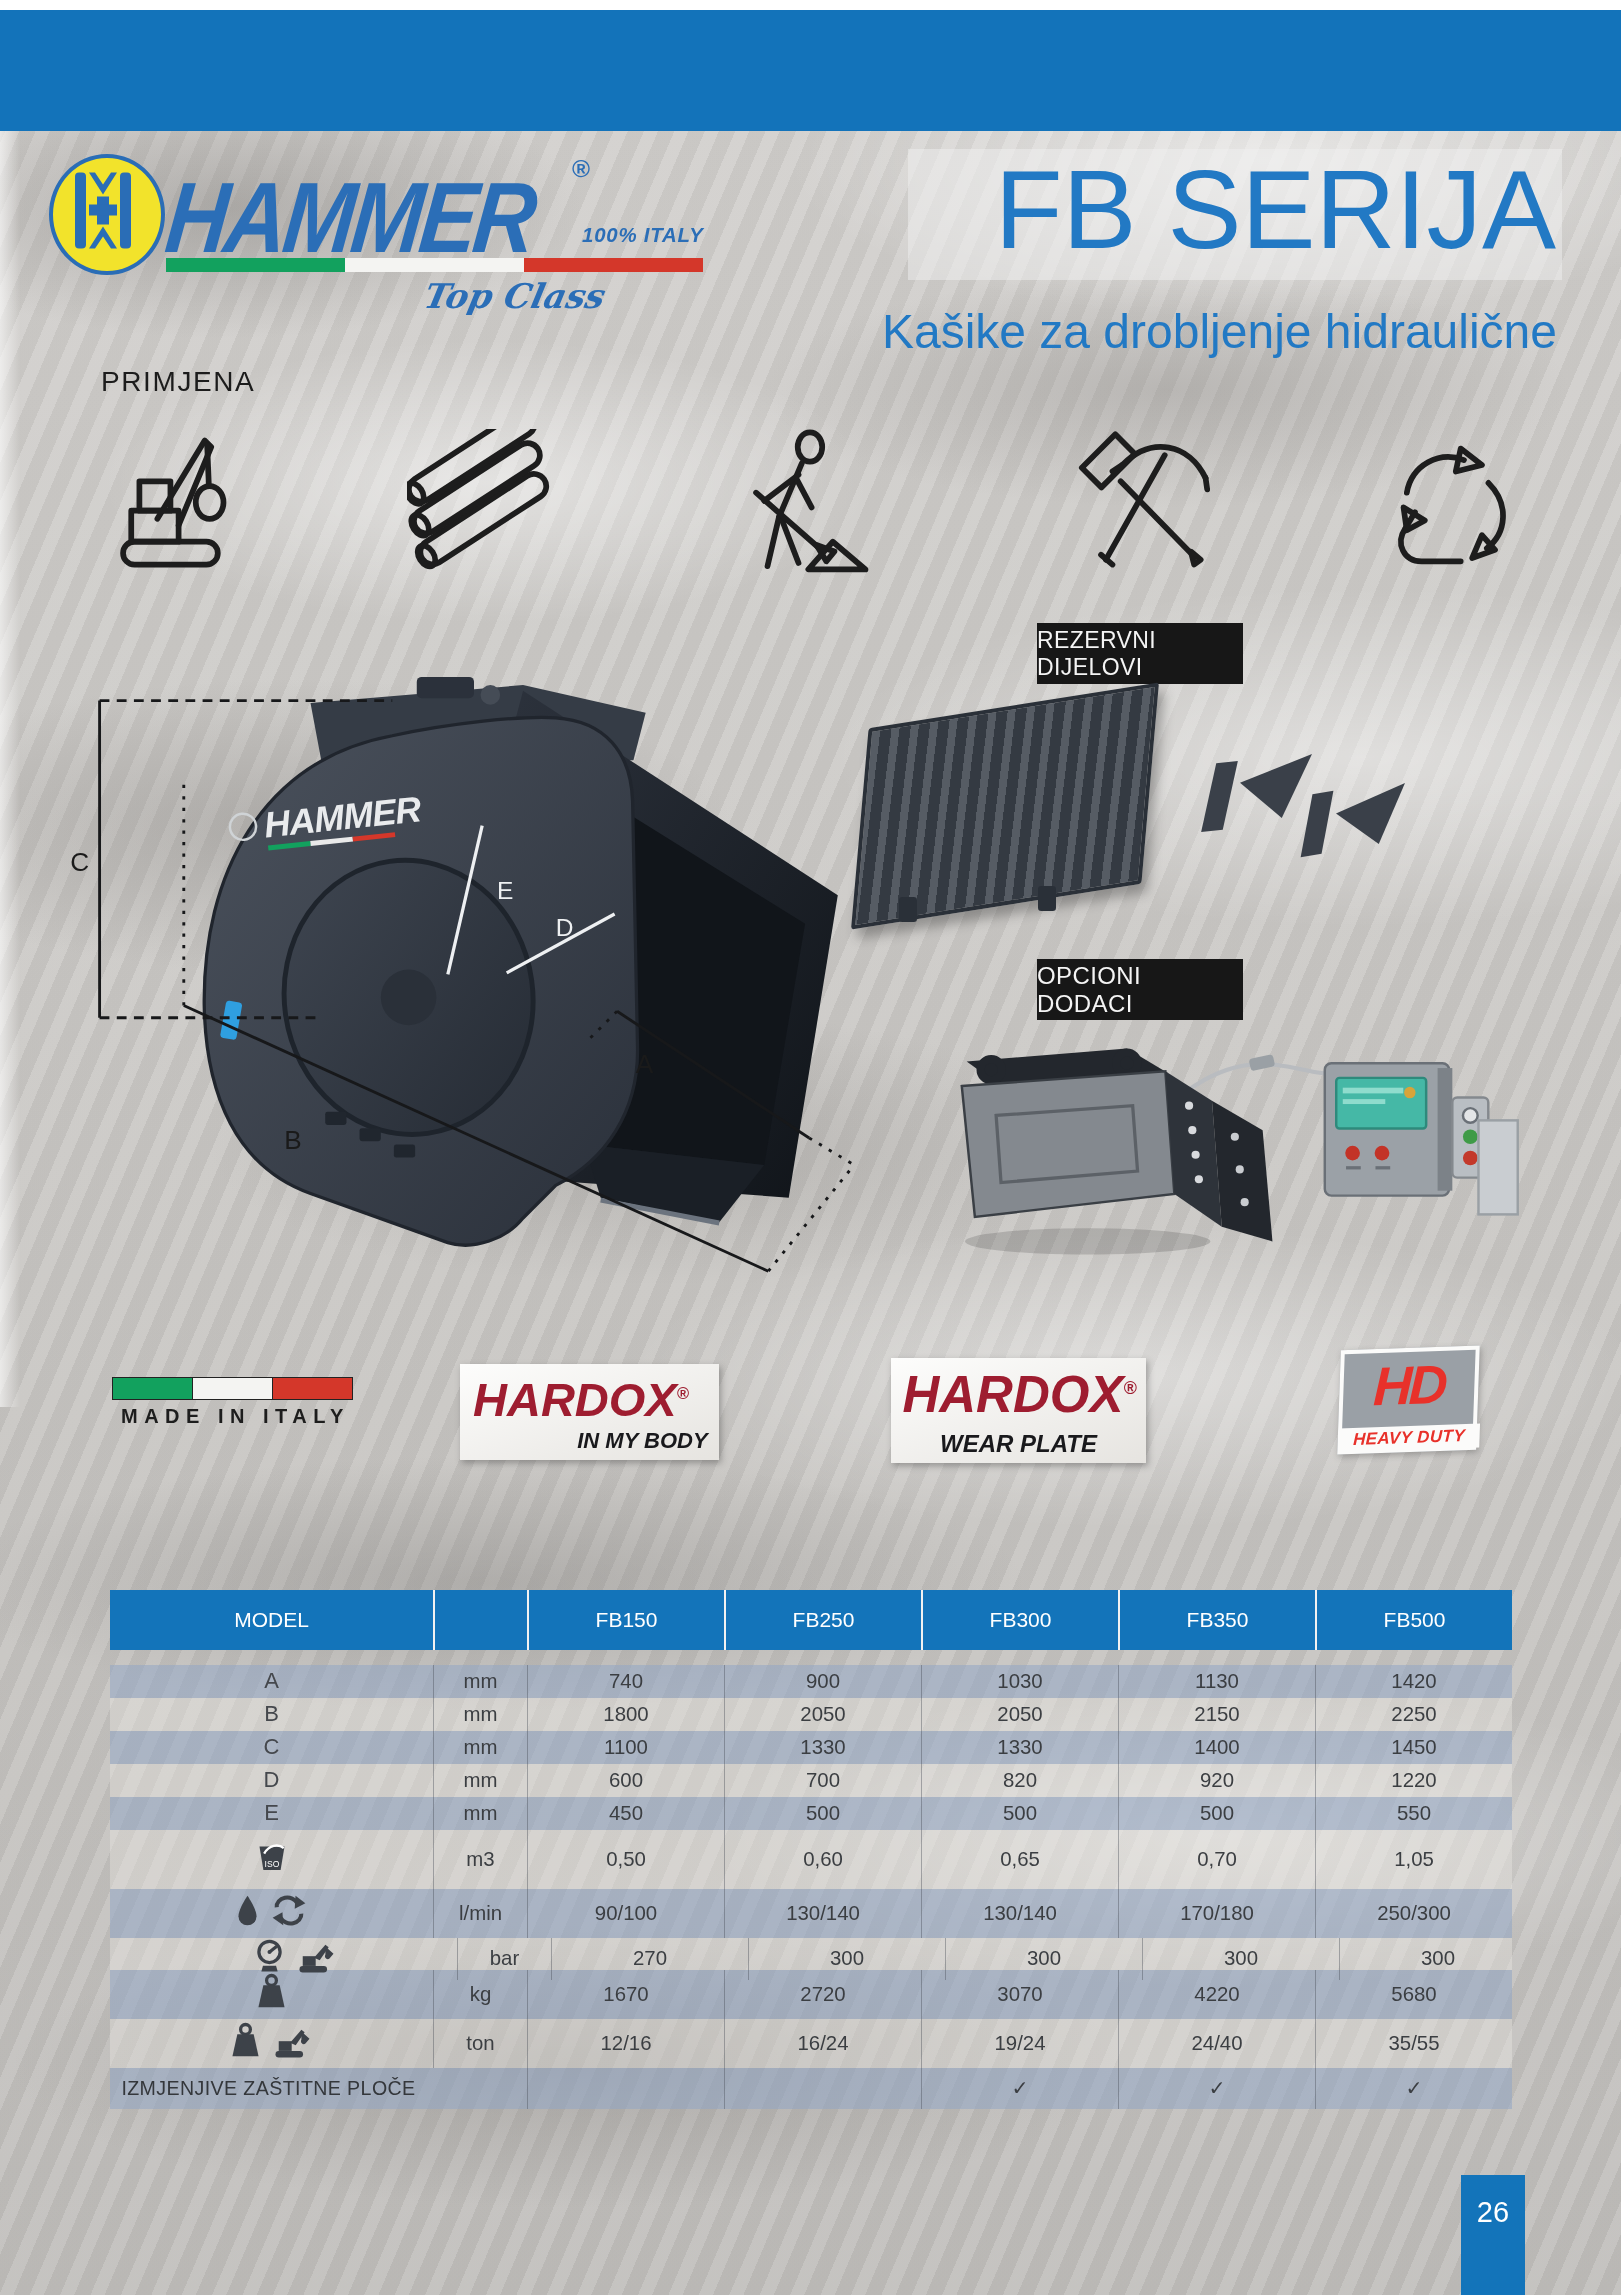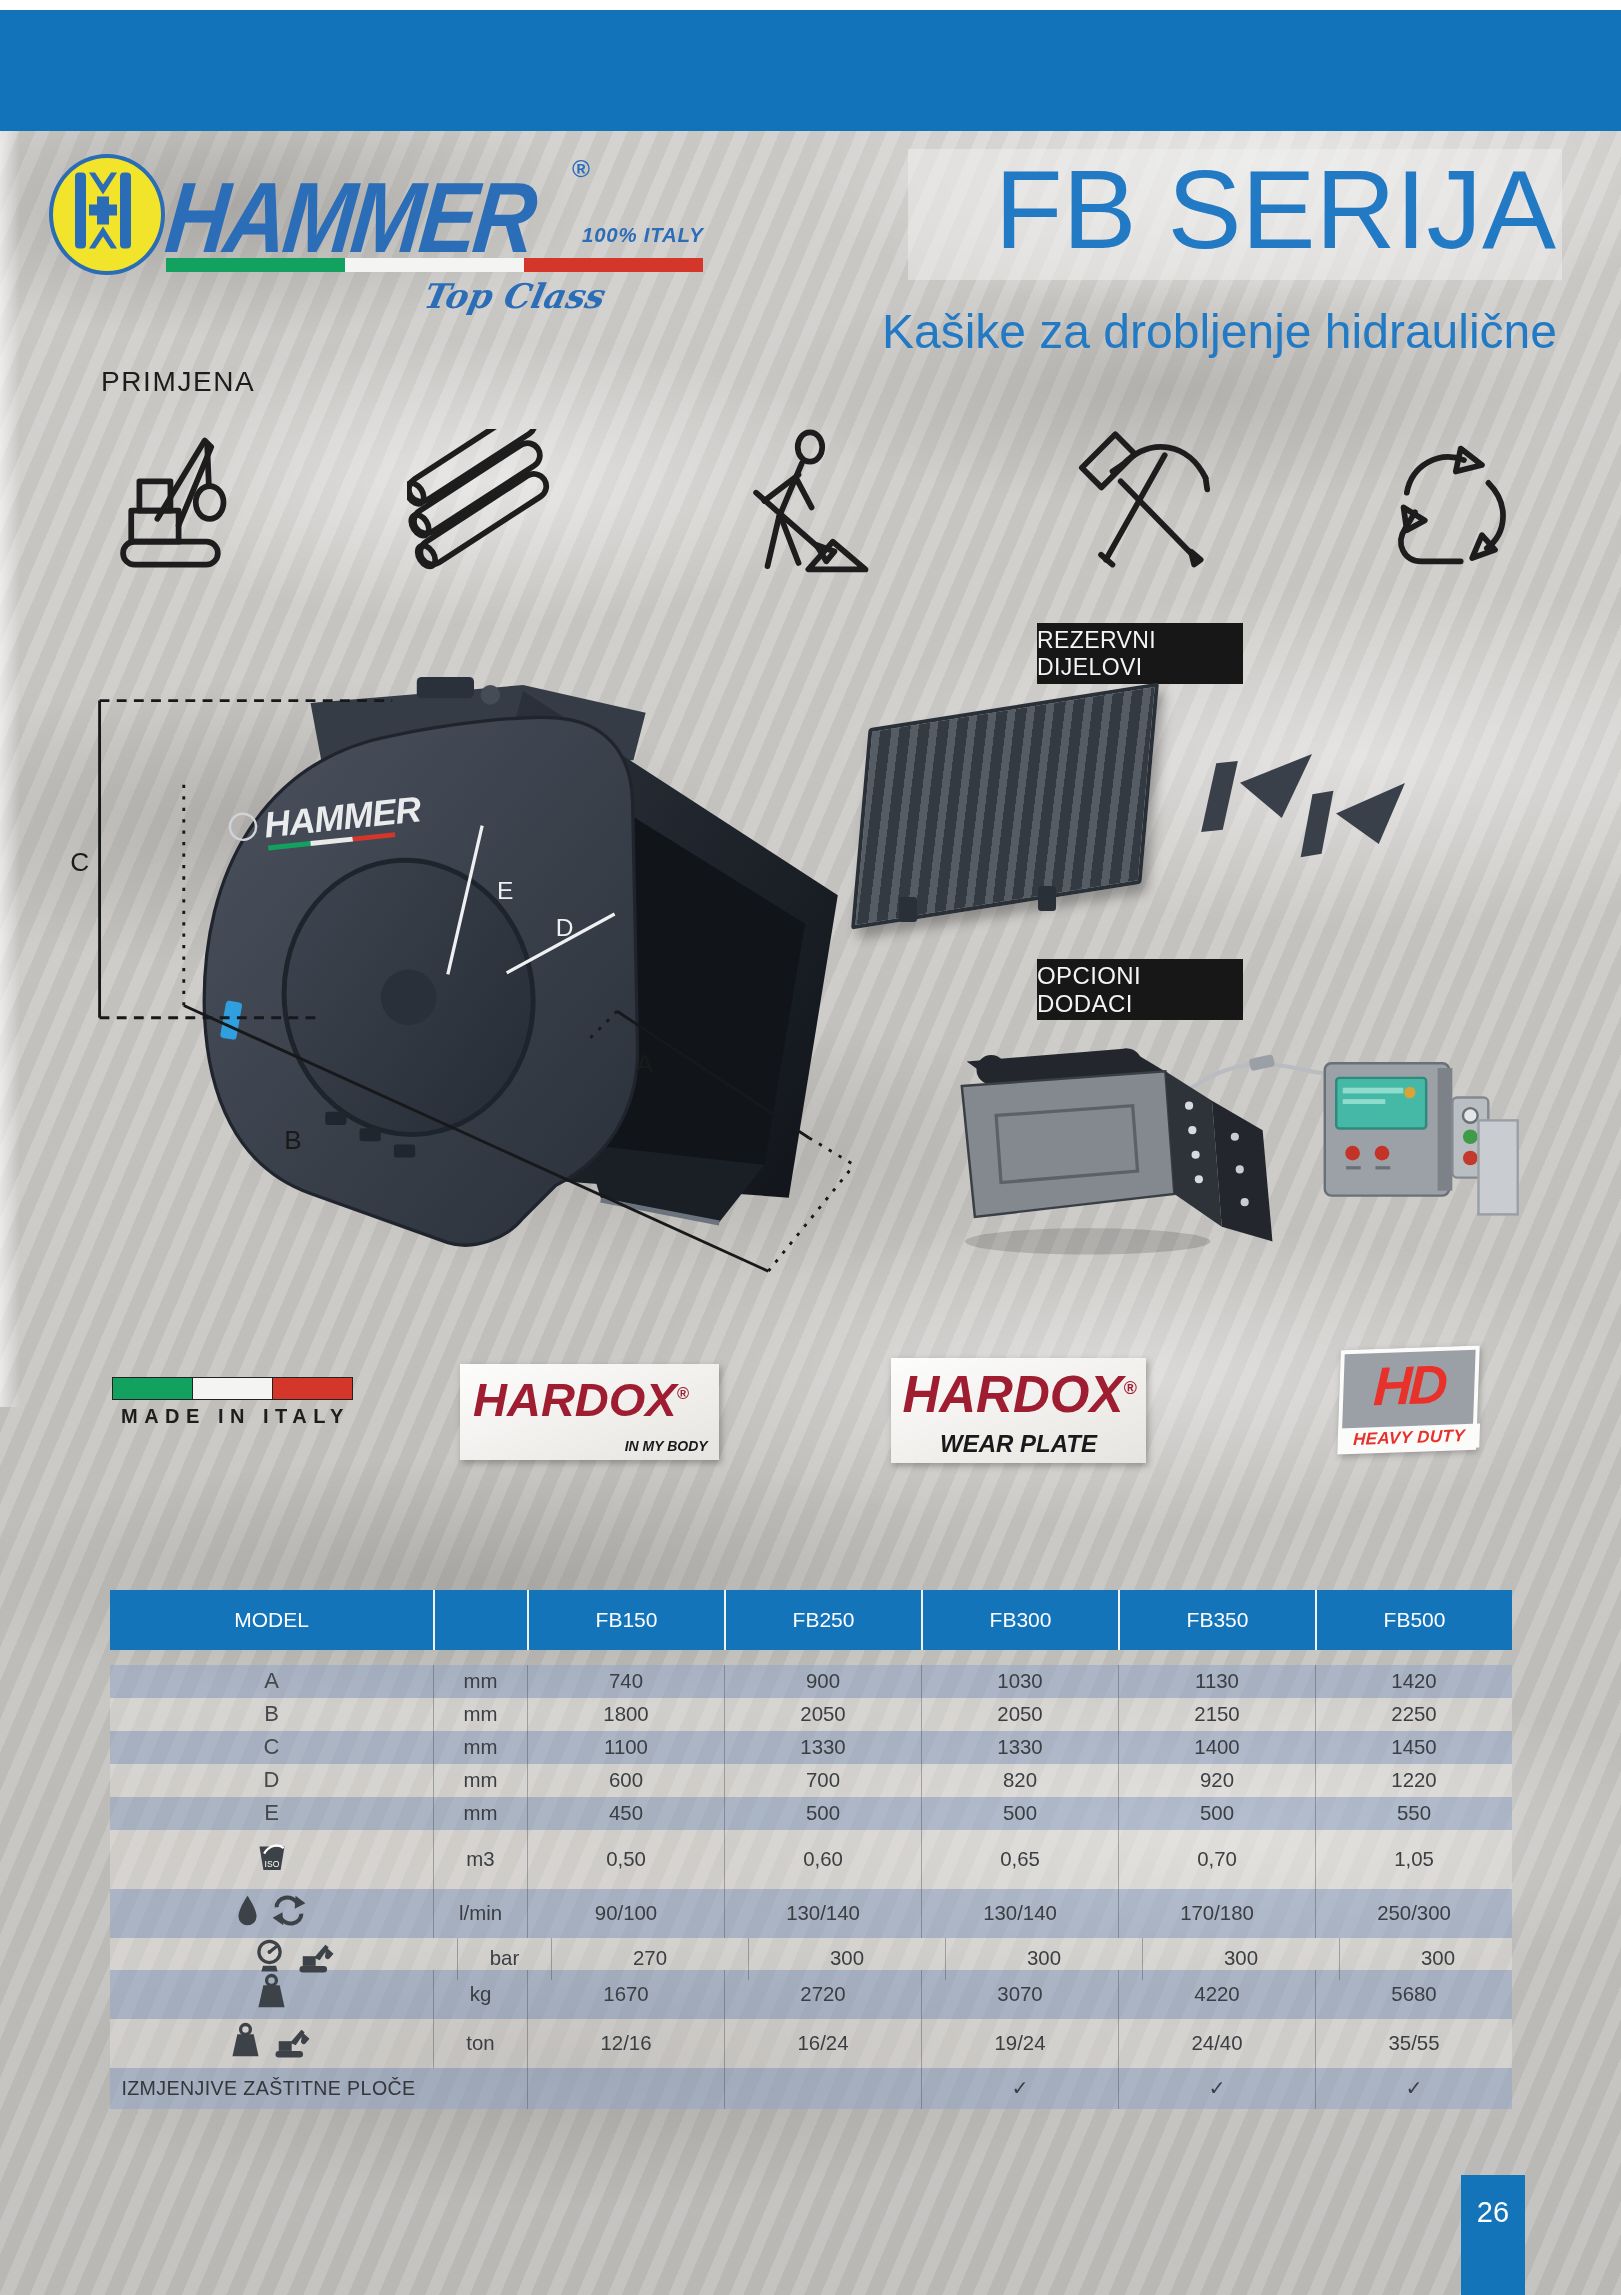--- a/index.html
+++ b/index.html
@@ -331,21 +331,21 @@
 
   <div class="abs mii-flag">
     <div class="fg-green"></div>
       <div class="fg-white"></div>
       <div class="fg-red"></div>
   </div>
   <div class="abs mii-text">MADE IN ITALY</div>
 
   <div class="abs hardox hardox-body">
     <div style="position:absolute;left:13px;top:8.2px;font-size:47px;" class="hx-brand"><span>HARDOX</span><span class="hx-reg">®</span></div>
-    <div style="position:absolute;right:11.4px;bottom:6.5px;font-size:14px;" class="hx-cap">IN MY BODY</div>
+    <div style="position:absolute;right:11.4px;bottom:6.5px;font-size:22px;" class="hx-cap">IN MY BODY</div>
   </div>
 
   <div class="abs hardox hardox-wear">
     <div style="position:absolute;left:11.4px;top:6.5px;font-size:51px;" class="hx-brand"><span>HARDOX</span><span class="hx-reg">®</span></div>
     <div style="position:absolute;left:0;right:0;bottom:4.9px;text-align:center;font-size:24px;" class="hx-cap">WEAR PLATE</div>
   </div>
 
   <div class="abs hd-badge">
     <div class="hd-abbr">HD</div>
     <div class="hd-cap">HEAVY DUTY</div>

